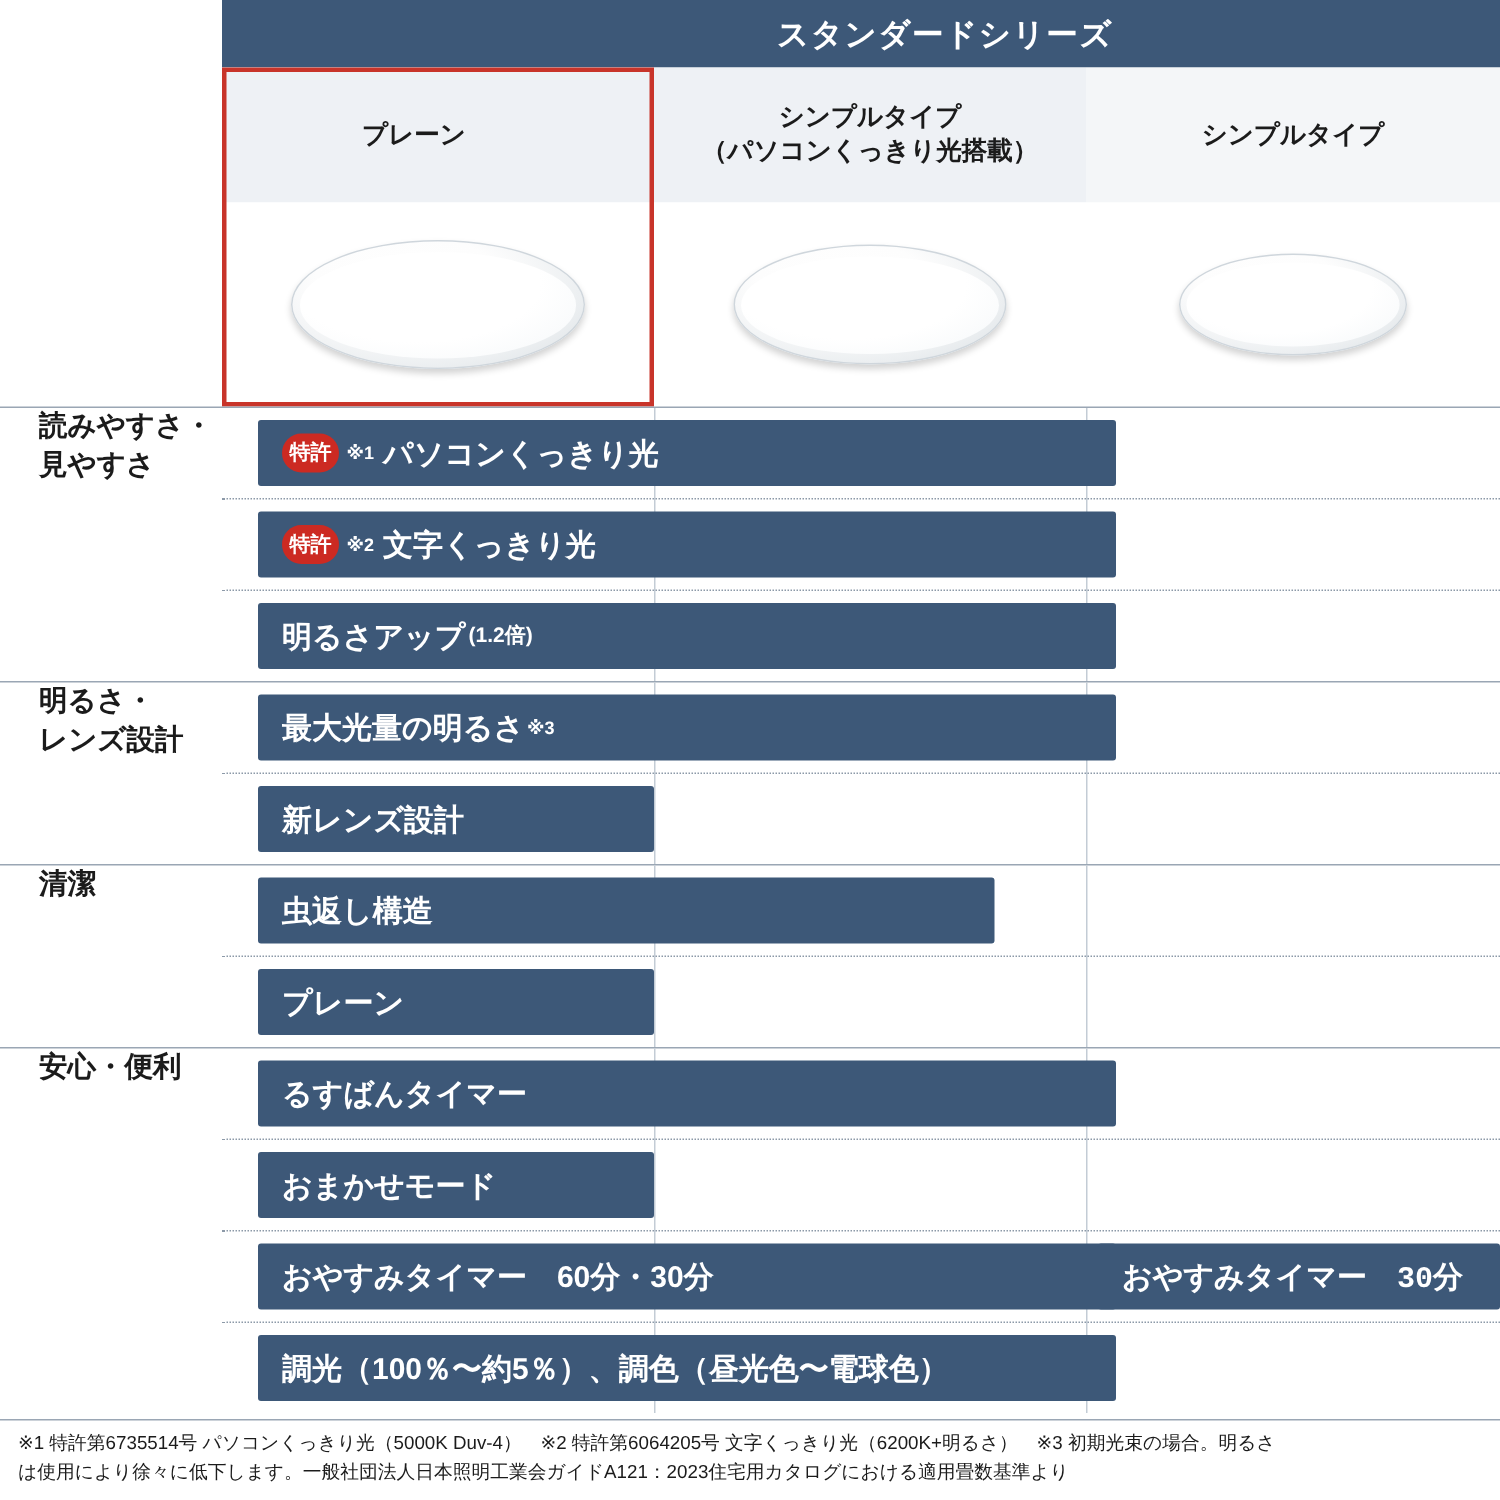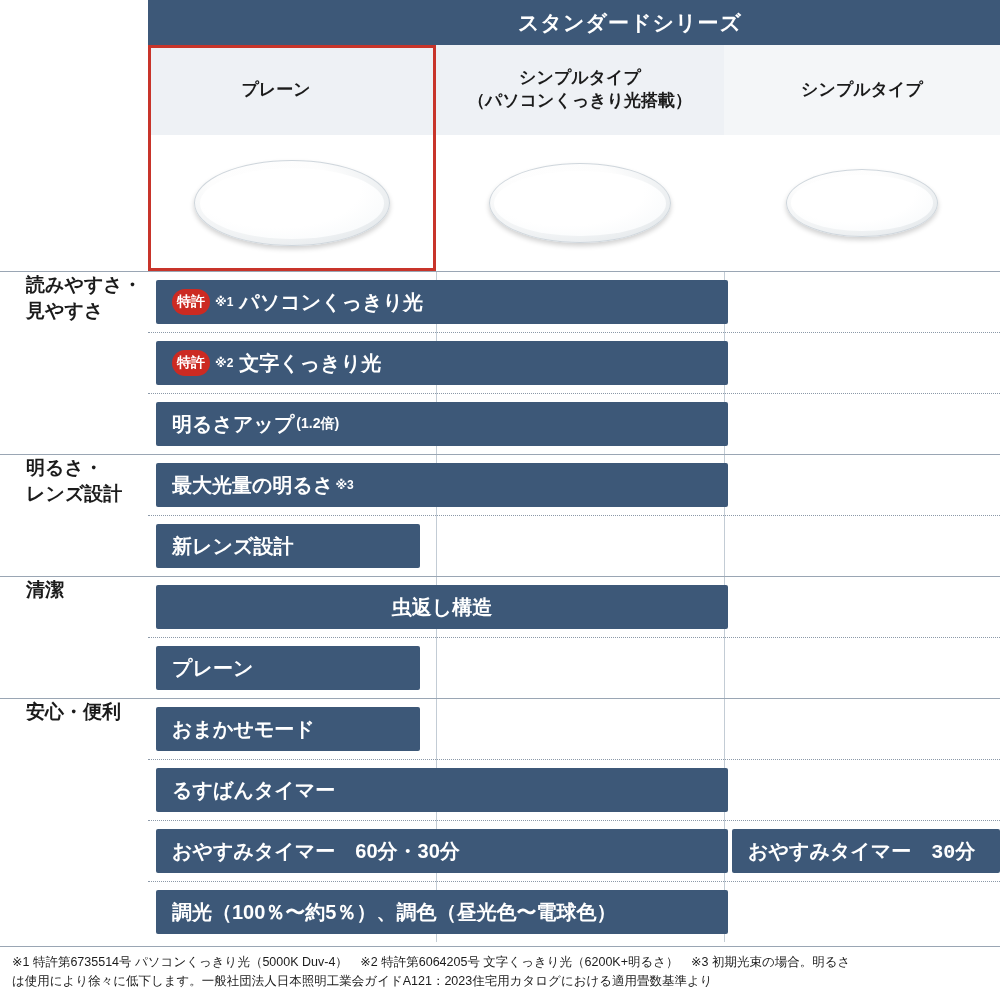--- a/index.html
+++ b/index.html
@@ -71,21 +71,21 @@
   .rowgrp{position:relative;border-top:1px solid #9aa6b4;}
   .catcell{
     position:absolute;left:0;top:0;width:148px;height:100%;
     display:flex;align-items:flex-start;padding-left:26px;box-sizing:border-box;
     font-size:19px;font-weight:bold;line-height:1.35;color:#1b1b1b;
   }
   .rows{margin-left:148px;position:relative;}
   .r{position:relative;height:60px;}
   .r + .r{border-top:1px dotted #8c99a8;}
   .bar{
-    position:absolute;top:8px;height:44px;left:8px;
+    position:absolute;top:8px;height:44px;left:24px;
     background:#3d5878;color:#fff;border-radius:2px;
     display:flex;align-items:center;padding:0 16px;box-sizing:border-box;
     font-size:20px;font-weight:bold;white-space:nowrap;
   }
   .bar .sub{font-size:14px;font-weight:bold;margin-left:2px;}
   .bar .sup{font-size:12px;vertical-align:super;margin-left:2px;font-weight:bold;}
   .badge{
     display:inline-flex;align-items:center;justify-content:center;
     width:38px;height:26px;border-radius:13px;background:#cc2a22;color:#fff;
     font-size:14px;font-weight:bold;margin-right:4px;flex:none;
@@ -219,21 +219,21 @@
     <div class="rowgrp">
       <div class="catcell">
         <div>
             <div>清潔</div>
           </div>
       </div>
       <div class="rows">
         <div class="vline" style="left:288px;"></div>
         <div class="vline" style="left:576px;"></div>
         <div class="r">
-          <div class="bar" style="width:572px;justify-content:center;">
+          <div class="bar" style="width:491px;">
             <span>虫返し構造</span>
           </div>
         </div>
         <div class="r">
           <div class="bar" style="width:264px;">
             <span>プレーン</span>
           </div>
         </div>
       </div>
     </div>
@@ -241,27 +241,27 @@
     <div class="rowgrp">
       <div class="catcell">
         <div>
             <div>安心・便利</div>
           </div>
       </div>
       <div class="rows">
         <div class="vline" style="left:288px;"></div>
         <div class="vline" style="left:576px;"></div>
         <div class="r">
+          <div class="bar" style="width:572px;">
+            <span>るすばんタイマー</span>
+          </div>
+        </div>
+        <div class="r">
           <div class="bar" style="width:264px;">
             <span>おまかせモード</span>
-          </div>
-        </div>
-        <div class="r">
-          <div class="bar" style="width:572px;">
-            <span>るすばんタイマー</span>
           </div>
         </div>
         <div class="r">
           <div class="bar" style="width:572px;">
             <span>おやすみタイマー　60分・30分</span>
           </div>
           <div class="bar" style="left:584px;width:268px;font-family:Liberation Mono, monospace;">
             <span>おやすみタイマー　30分</span>
           </div>
         </div>

